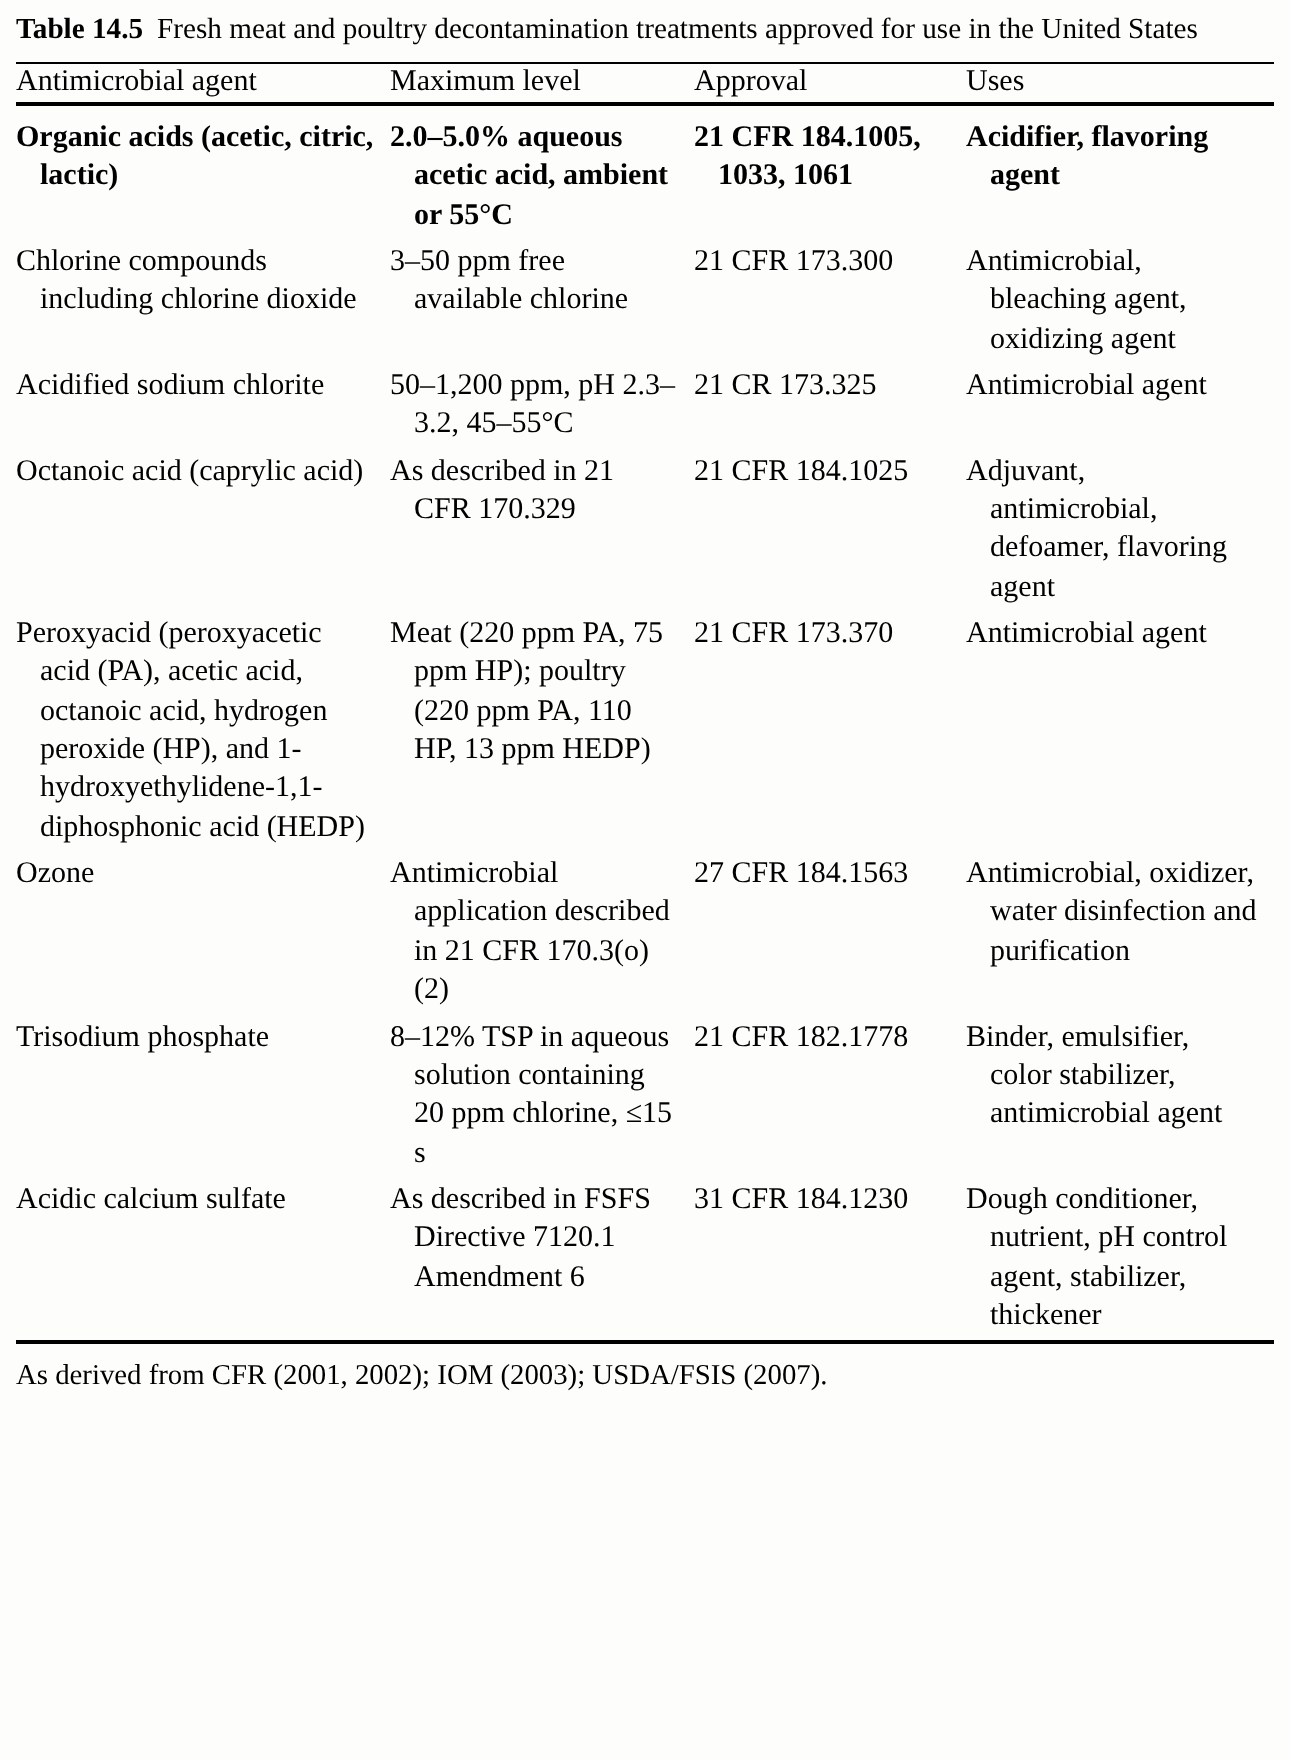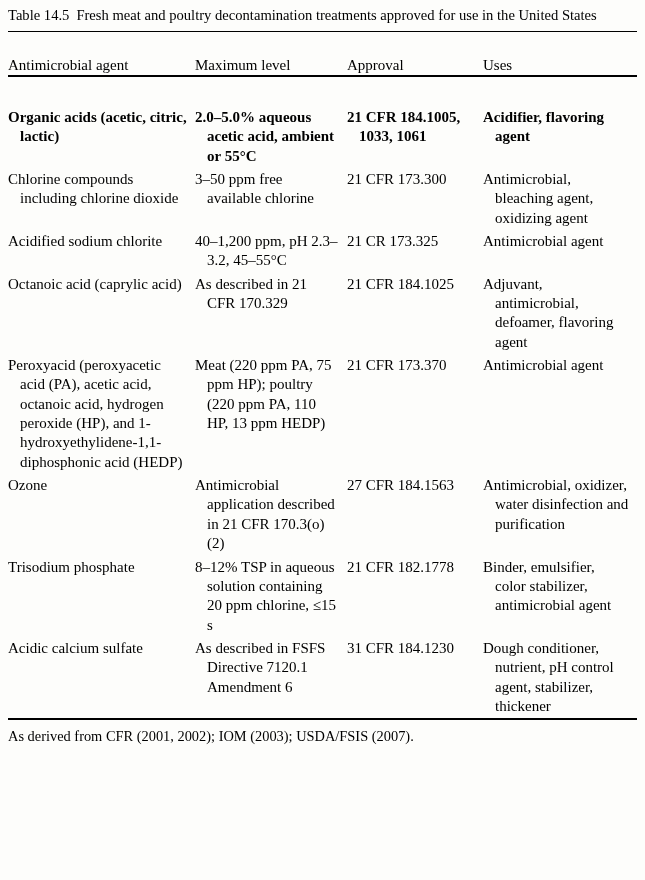--- a/index.html
+++ b/index.html
@@ -26,21 +26,21 @@
 
   
   .caption {
     font-size: 14.6px;
     line-height: 19.6px;
     padding-top: 6px;
     padding-right: 6px;
     text-align: left;
   }
   .caption .cap-label {
-    font-weight: normal;
+    font-weight: bold;
   }
   .caption .cap-gap {
     display: inline-block;
     width: 7px;
   }
 
   
   .rule-thin {
     height: 1px;
     background: #000;
@@ -56,21 +56,20 @@
     margin-top: 2px;
   }
 
   
   table.tbl {
     width: 629px;
     border-collapse: collapse;
     table-layout: fixed;
     font-size: 15px;
     line-height: 19.35px;
-    margin-top: 24px;
   }
   table.tbl col.c1 { width: 187px; }
   table.tbl col.c2 { width: 152px; }
   table.tbl col.c3 { width: 136px; }
   table.tbl col.c4 { width: 154px; }
 
   table.tbl th,
   table.tbl td {
     vertical-align: top;
     text-align: left;
@@ -152,21 +151,21 @@
           <td>Acidifier, flavoring agent</td>
         </tr>
         <tr class="data-row">
           <td>Chlorine compounds including chlorine dioxide</td>
           <td>3–50 ppm free available chlorine</td>
           <td>21 CFR 173.300</td>
           <td>Antimicrobial, bleaching agent, oxidizing agent</td>
         </tr>
         <tr class="data-row">
           <td>Acidified sodium chlorite</td>
-          <td>40–1,200 ppm, pH 2.3–3.2, 45–55°C</td>
+          <td>50–1,200 ppm, pH 2.3–3.2, 45–55°C</td>
           <td>21 CR 173.325</td>
           <td>Antimicrobial agent</td>
         </tr>
         <tr class="data-row">
           <td>Octanoic acid (caprylic acid)</td>
           <td>As described in 21 CFR 170.329</td>
           <td>21 CFR 184.1025</td>
           <td>Adjuvant, antimicrobial, defoamer, flavoring agent</td>
         </tr>
         <tr class="data-row">

